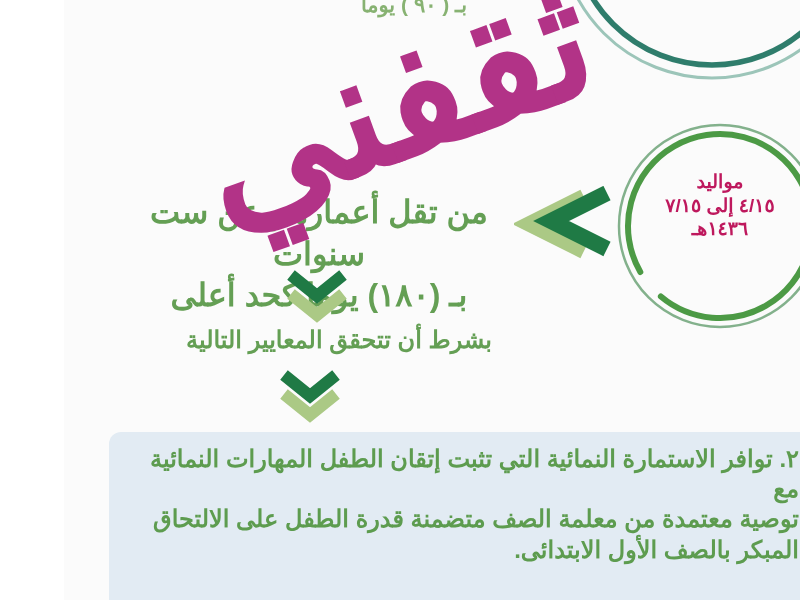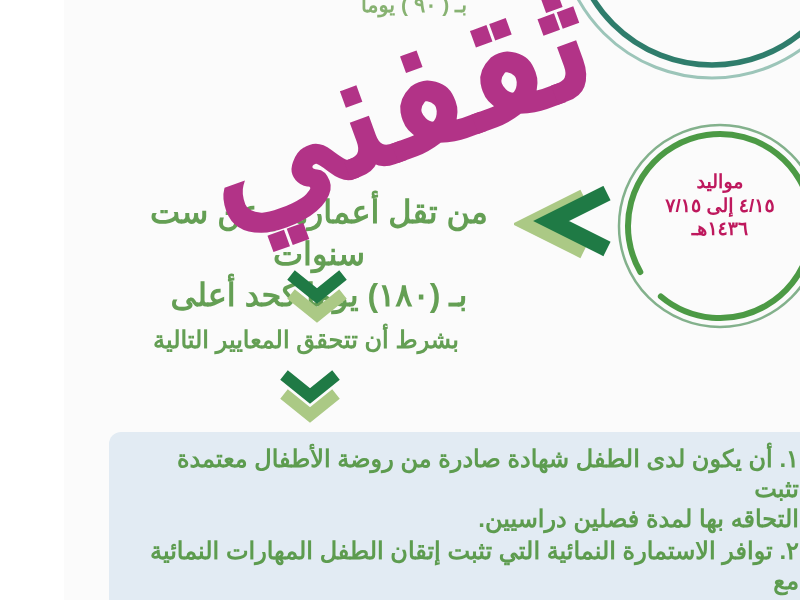--- a/index.html
+++ b/index.html
@@ -36,22 +36,22 @@
   
   .desc-text{
     position:absolute;left:70px;top:192px;width:370px;
     text-align:center;font-size:32px;font-weight:bold;color:#649f54;
     line-height:1.3;white-space:pre-line;z-index:2;
   }
   .chevron-left{position:absolute;left:450px;top:186px;z-index:2;}
   .chevron-down-1{position:absolute;left:222px;top:270px;z-index:2;}
   .chevron-down-2{position:absolute;left:215px;top:370px;z-index:2;}
   .condition-heading{
-    position:absolute;left:72px;top:326px;width:340px;
-    text-align:center;font-size:24px;font-weight:bold;color:#649f54;
+    position:absolute;left:88px;top:326px;width:340px;
+    text-align:right;font-size:24px;font-weight:bold;color:#649f54;
     white-space:nowrap;z-index:2;
   }
   
   .criteria-box{
     position:absolute;left:45px;top:432px;width:668px;height:190px;
     background:#e2ebf3;border-radius:12px;
     padding:12px 22px 0 22px;
     color:#5d9c4f;font-size:24px;font-weight:bold;line-height:1.26;
     text-align:right;direction:rtl;z-index:2;
   }
@@ -95,20 +95,18 @@
   </svg>
 
   <div class="condition-heading">بشرط أن تتحقق المعايير التالية</div>
 
   <svg class="chevron-down-2" width="62" height="54" viewBox="0 0 62 54" aria-hidden="true">
     <polyline points="5,24 31,45 57,24" fill="none" stroke="#abc985" stroke-width="12" stroke-linejoin="miter"></polyline>
     <polyline points="5,5 31,26 57,5" fill="none" stroke="#1f7a45" stroke-width="12" stroke-linejoin="miter"></polyline>
   </svg>
 
   <div class="criteria-box">
-    <p class="criteria-item">١. أن يكون لدى الطفل شهادة صادرة من روضة الأطفال معتمدة تثبت
-التحاقه بها لمدة فصلين دراسيين.</p>
     <p class="criteria-item">٢. توافر الاستمارة النمائية التي تثبت إتقان الطفل المهارات النمائية مع
 توصية معتمدة من معلمة الصف متضمنة قدرة الطفل على الالتحاق
 المبكر بالصف الأول الابتدائى.</p>
   </div>
 
 </div>
 
 </body></html>

